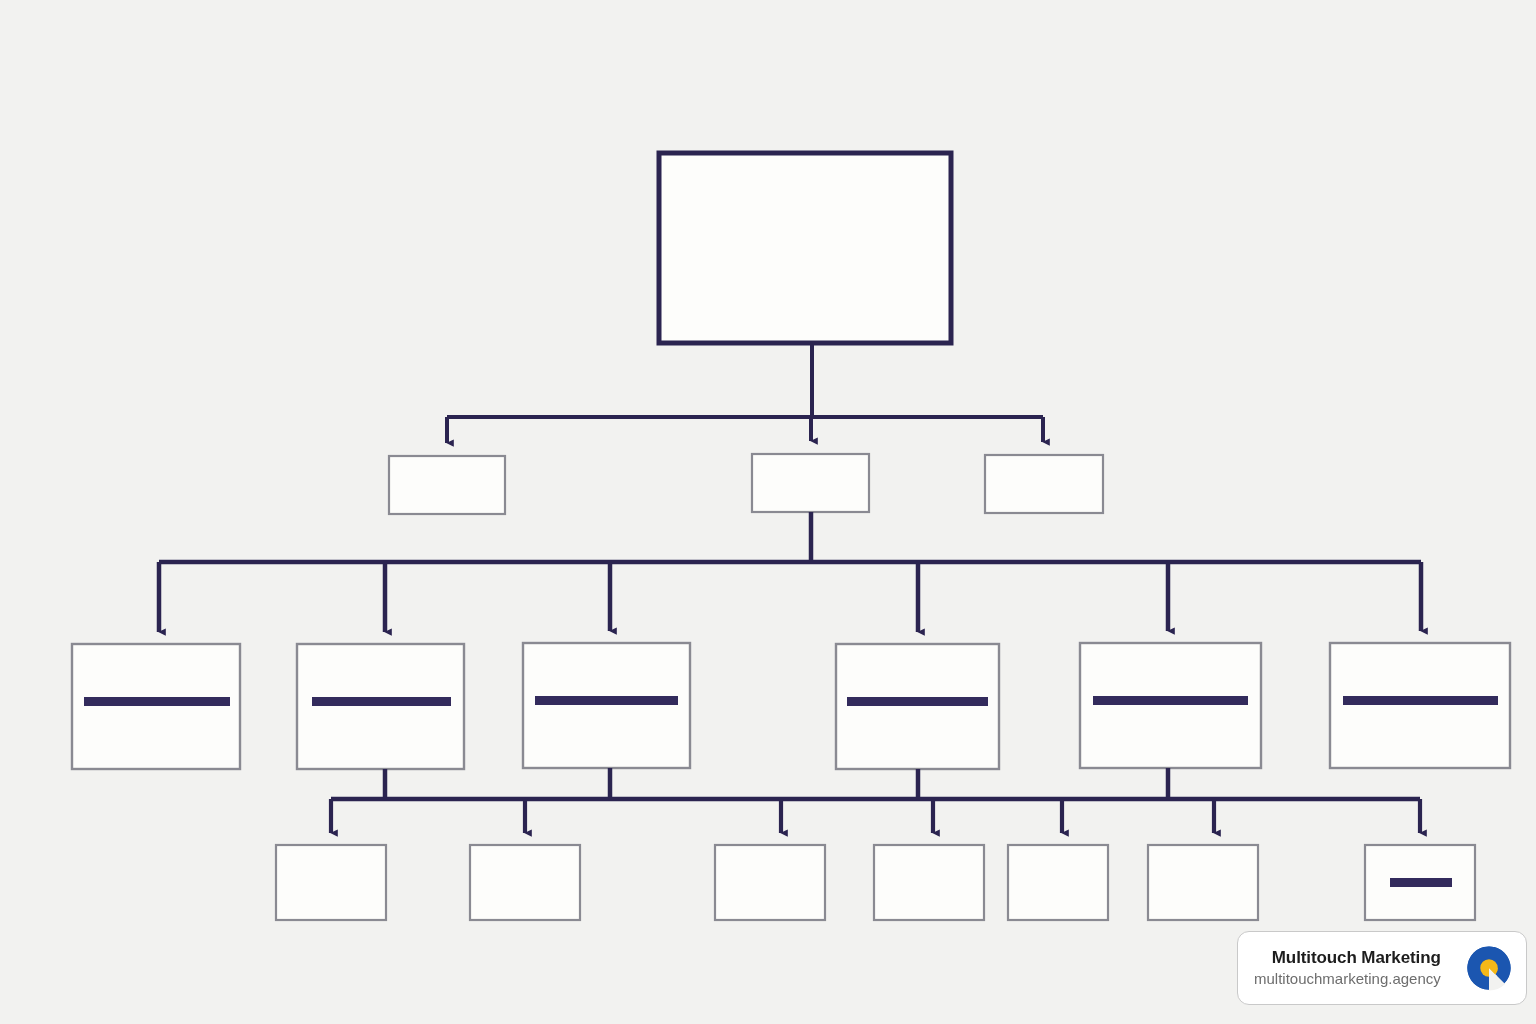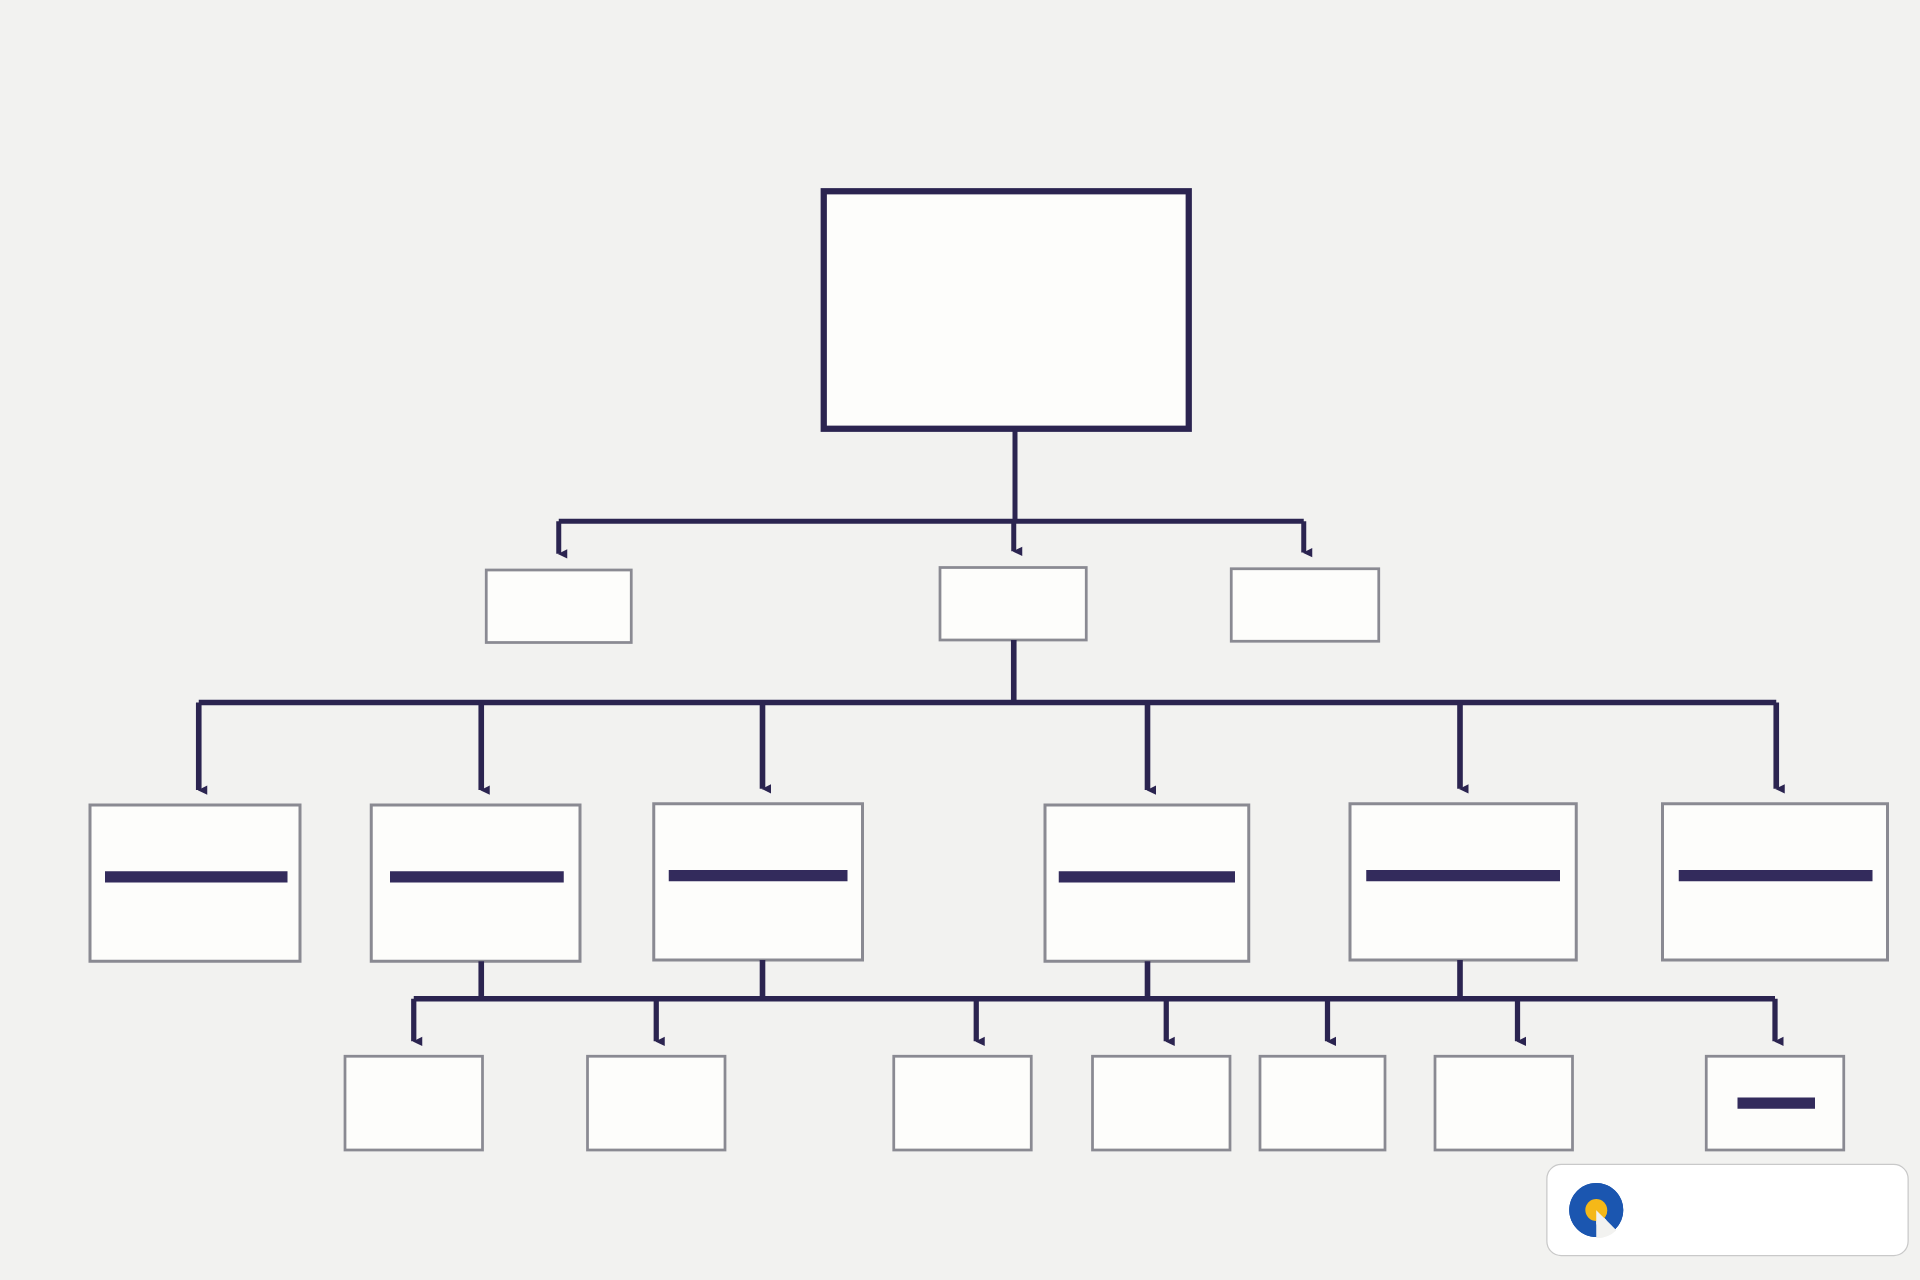--- a/index.html
+++ b/index.html
@@ -173,20 +173,24 @@
       <rect x="1148" y="845" width="110" height="75" fill="#fdfdfb" stroke="#8a8a92" stroke-width="2.2"></rect>
     </g>
     <g>
       <rect x="1365" y="845" width="110" height="75" fill="#fdfdfb" stroke="#8a8a92" stroke-width="2.2"></rect>
       <rect x="1390" y="878" width="62" height="9" fill="#332b5c"></rect>
     </g>
 
   </svg>
 
   <div id="watermark">
+    <div class="wm-text">
+      <span class="wm-title">Multitouch Marketing</span>
+      <span class="wm-url">multitouchmarketing.agency</span>
+    </div>
     <svg class="wm-logo" viewBox="0 0 100 100" xmlns="http://www.w3.org/2000/svg">
       <path d="M50,3 A47,47 0 1 1 49.9,3 Z M50,3 A47,47 0 0 1 83.2,83.2 L61,61 A16,16 0 0 0 61,38.8 A16,16 0 0 0 38.8,61 L61,61 L83.2,83.2 A47,47 0 1 1 50,3 Z" fill="#1b56b0"></path>
       <circle cx="50" cy="50" r="47" fill="#1b56b0"></circle>
       <path d="M50,50 L85,85 A49,49 0 0 1 50,99 Z" fill="#f2f2f0"></path>
       <circle cx="50" cy="50" r="19" fill="#f5b818"></circle>
       <path d="M50,50 L68,68 A25,25 0 0 1 50,75 Z" fill="#f2f2f0"></path>
       <path d="M50,50 L64,64 A20,20 0 0 0 69,50 Z" fill="#f5b818"></path>
     </svg>
   </div>
 

